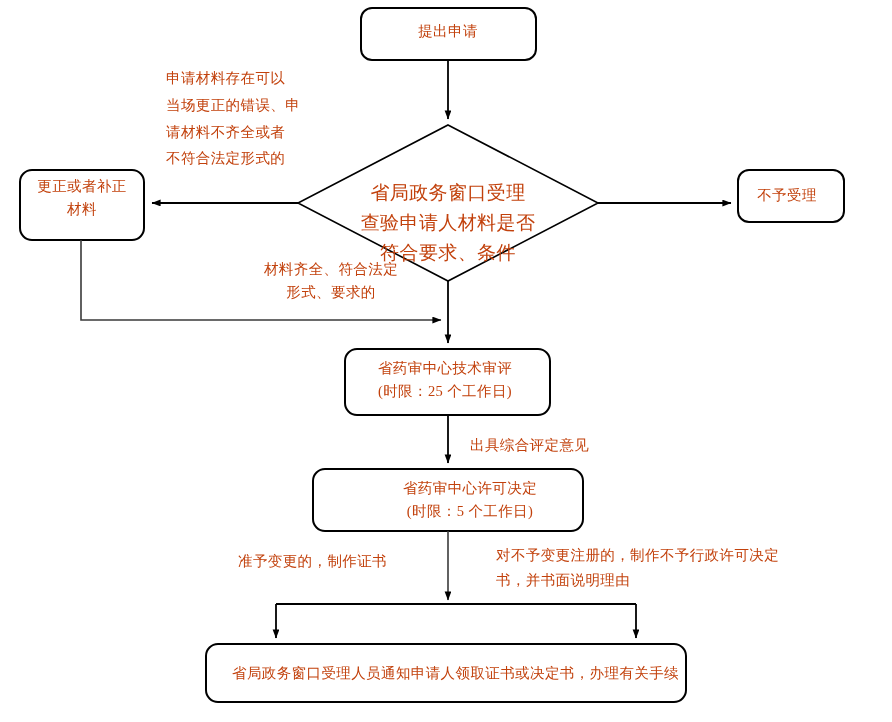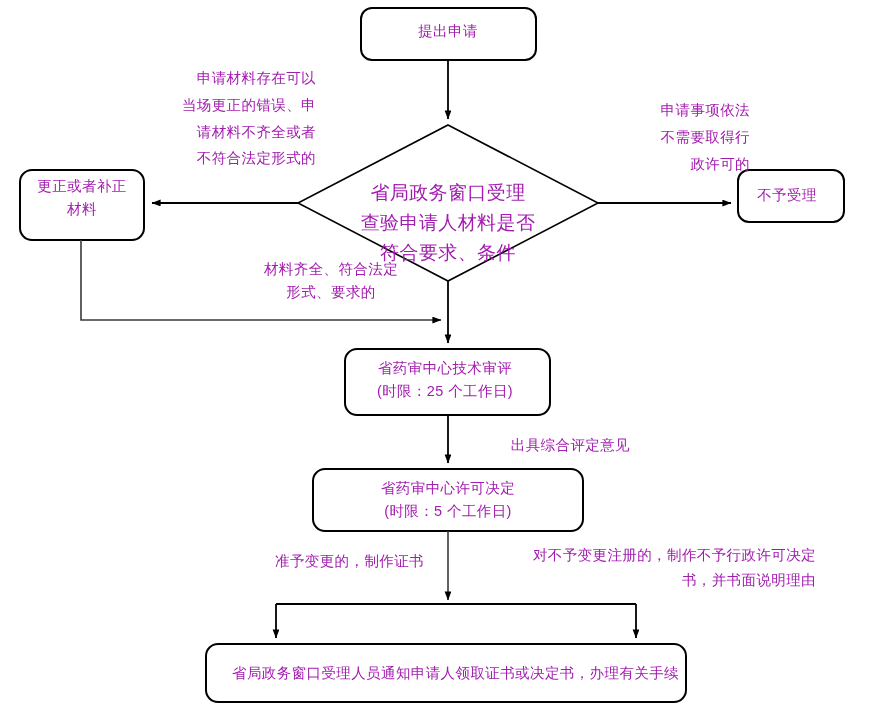--- a/index.html
+++ b/index.html
@@ -40,36 +40,37 @@
     stroke-width: 1.8;
     fill: none;
   }
   .edge-thin {
     stroke: #3a3a3a;
     stroke-width: 1.6;
     fill: none;
   }
   .node-text, .edge-label {
     position: absolute;
-    color: #a21caf;
+    color: #c2410c;
     font-size: 14.5px;
     line-height: 1.62;
     text-align: center;
     white-space: pre-line;
     letter-spacing: 0.4px;
+    font-family: Liberation Serif, serif;
   }
   .node-text { text-align: center; }
-  .edge-label { text-align: right; }
+  .edge-label { text-align: left; }
   .edge-label.center { }
   .n-start   { left: 360px; top: 20px;  width: 176px; }
   .n-decide  { left: 330px; top: 178px; width: 236px; font-size: 19px; line-height: 1.58; }
   .n-fix     { left: 22px;  top: 175px; width: 120px; }
   .n-reject  { left: 740px; top: 184px; width: 94px; }
   .n-review  { left: 345px; top: 357px; width: 200px; }
-  .n-decision{ left: 315px; top: 477px; width: 266px; }
+  .n-decision{ left: 315px; top: 477px; width: 266px; padding-left: 22px; }
   .n-notify  { left: 215px; top: 662px; width: 464px; text-align: right; }
   .l-left    { left: 166px; top: 65px;  width: 150px; line-height: 1.85; }
   .l-right   { left: 618px; top: 97px;  width: 132px; line-height: 1.85; }
   .l-ok      { left: 236px; top: 258px; width: 190px; text-align: center; line-height: 1.6; }
   .l-opinion { left: 470px; top: 434px; width: 160px; }
   .l-grant   { left: 238px; top: 550px; width: 186px; }
   .l-deny    { left: 496px; top: 543px; width: 320px; line-height: 1.72; }
 </style>
 </head>
 <body>
@@ -125,23 +126,20 @@
   <div class="node-text n-review">省药审中心技术审评
 (时限：25 个工作日)</div>
   <div class="node-text n-decision">省药审中心许可决定
 (时限：5 个工作日)</div>
   <div class="node-text n-notify">省局政务窗口受理人员通知申请人领取证书或决定书，办理有关手续</div>
 
   <div class="edge-label l-left">申请材料存在可以
 当场更正的错误、申
 请材料不齐全或者
 不符合法定形式的</div>
-  <div class="edge-label l-right">申请事项依法
-不需要取得行
-政许可的</div>
   <div class="edge-label center l-ok">材料齐全、符合法定
 形式、要求的</div>
   <div class="edge-label l-grant">准予变更的，制作证书</div>
   <div class="edge-label l-opinion">出具综合评定意见</div>
   <div class="edge-label l-deny">对不予变更注册的，制作不予行政许可决定
 书，并书面说明理由</div>
 
 </div>
 
 </body></html>

